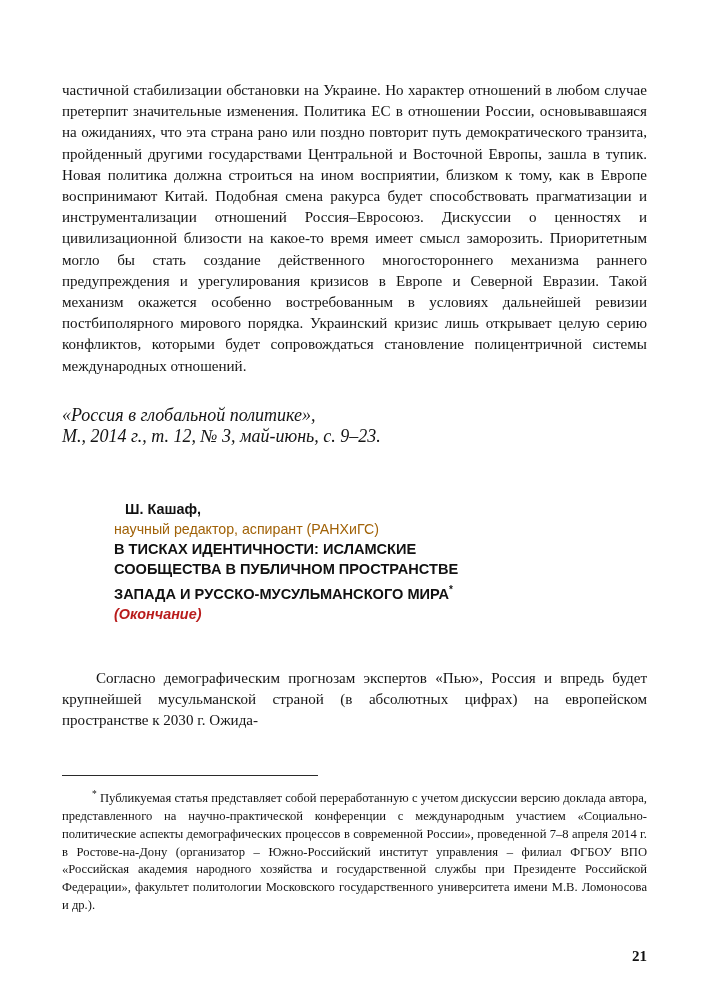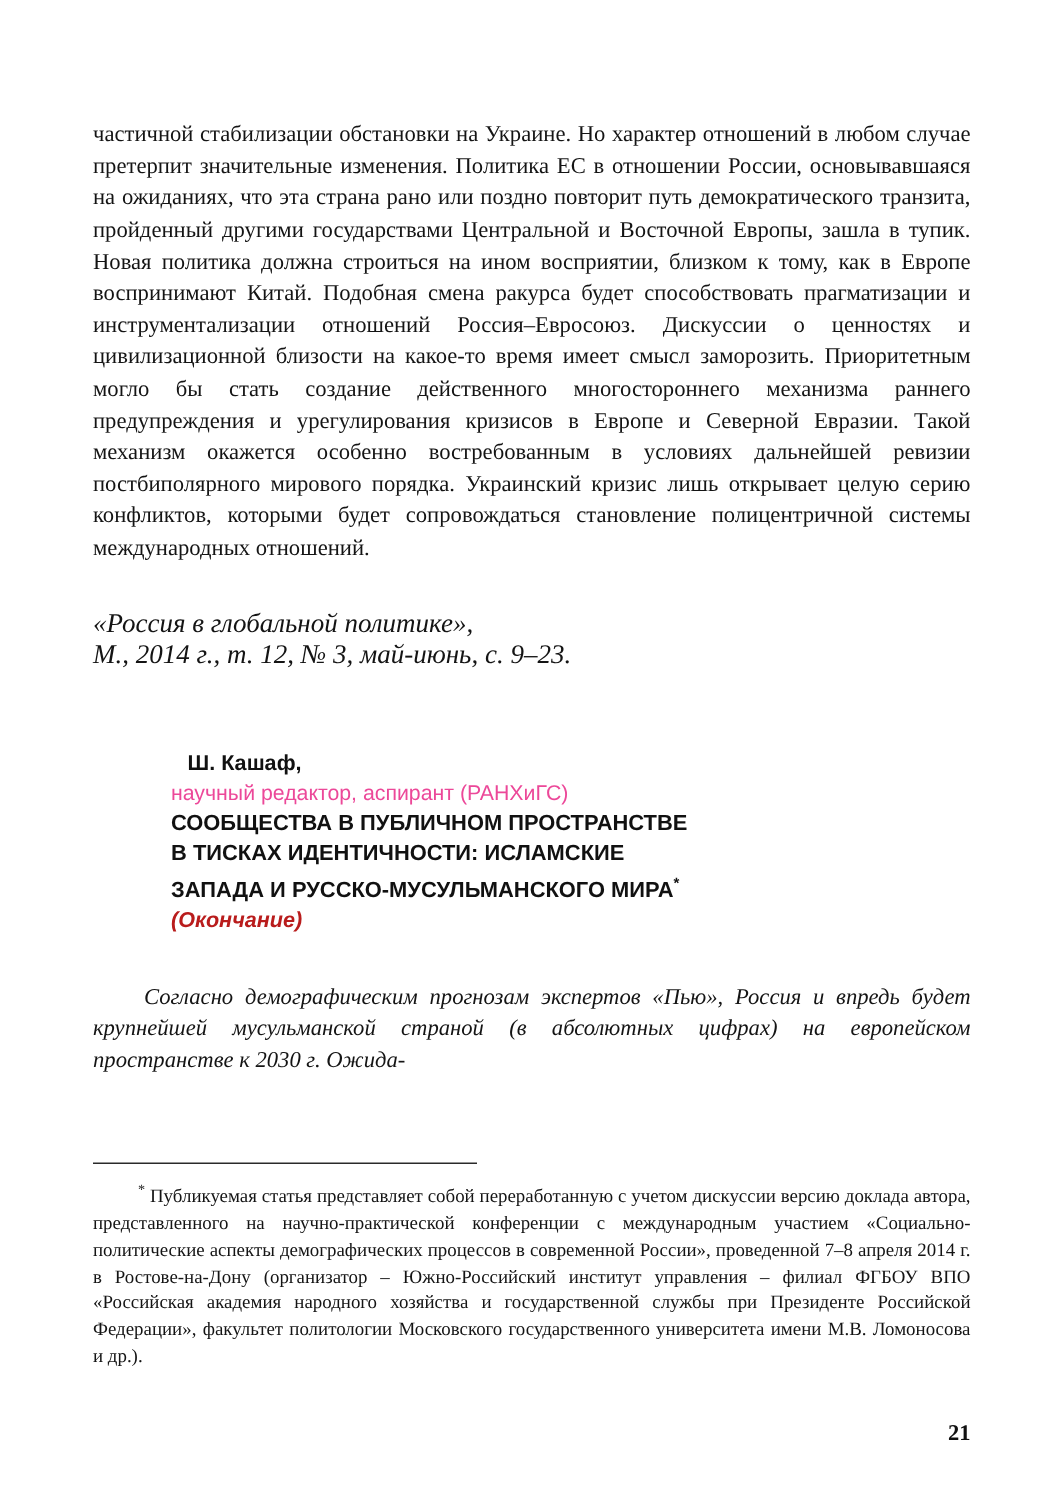--- a/index.html
+++ b/index.html
@@ -53,21 +53,21 @@
     font-weight: bold;
     font-size: 14.4px;
     line-height: 20px;
     color: #111;
     margin-left: 11px;
   }
   .author-role {
     font-family: "Liberation Sans", sans-serif;
     font-size: 14.2px;
     line-height: 20px;
-    color: #ec4899;
+    color: #a16207;
   }
   .article-title {
     font-family: "Liberation Sans", sans-serif;
     font-weight: bold;
     font-size: 14.6px;
     line-height: 20.5px;
     color: #111;
     text-transform: none;
   }
   .article-title .footnote-ref {
@@ -76,22 +76,21 @@
   }
   .article-subtitle {
     font-family: "Liberation Sans", sans-serif;
     font-weight: bold;
     font-size: 14.4px;
     line-height: 20.5px;
     color: #b91c1c;
     font-style: italic;
   }
   .lead-para {
-    margin-top: 30px;
-    font-style: italic;
+    margin-top: 43px;
   }
   .lead-para p {
     text-indent: 34px;
   }
   .footnote-zone {
     position: absolute;
     left: 62px;
     right: 62px;
     top: 775px;
   }
@@ -137,22 +136,22 @@
 
   <div class="attribution">
     <div>«Россия в глобальной политике»,</div>
     <div>М., 2014 г., т. 12, № 3, май-июнь, с. 9–23.</div>
   </div>
 
   <div class="article-head">
     <div class="author">Ш. Кашаф,</div>
     <div class="author-role">научный редактор, аспирант (РАНХиГС)</div>
     <div class="article-title">
+      <div>В ТИСКАХ ИДЕНТИЧНОСТИ: ИСЛАМСКИЕ</div>
       <div>СООБЩЕСТВА В ПУБЛИЧНОМ ПРОСТРАНСТВЕ</div>
-      <div>В ТИСКАХ ИДЕНТИЧНОСТИ: ИСЛАМСКИЕ</div>
       <div><span>ЗАПАДА И РУССКО-МУСУЛЬМАНСКОГО МИРА</span><span class="footnote-ref">*</span></div>
     </div>
     <div class="article-subtitle">(Окончание)</div>
   </div>
 
   <div class="body-text lead-para">
     <p>Согласно демографическим прогнозам экспертов «Пью», Россия и впредь будет крупнейшей мусульманской страной (в абсолютных цифрах) на европейском пространстве к 2030 г. Ожида-</p>
   </div>
 
   <div class="footnote-zone">

